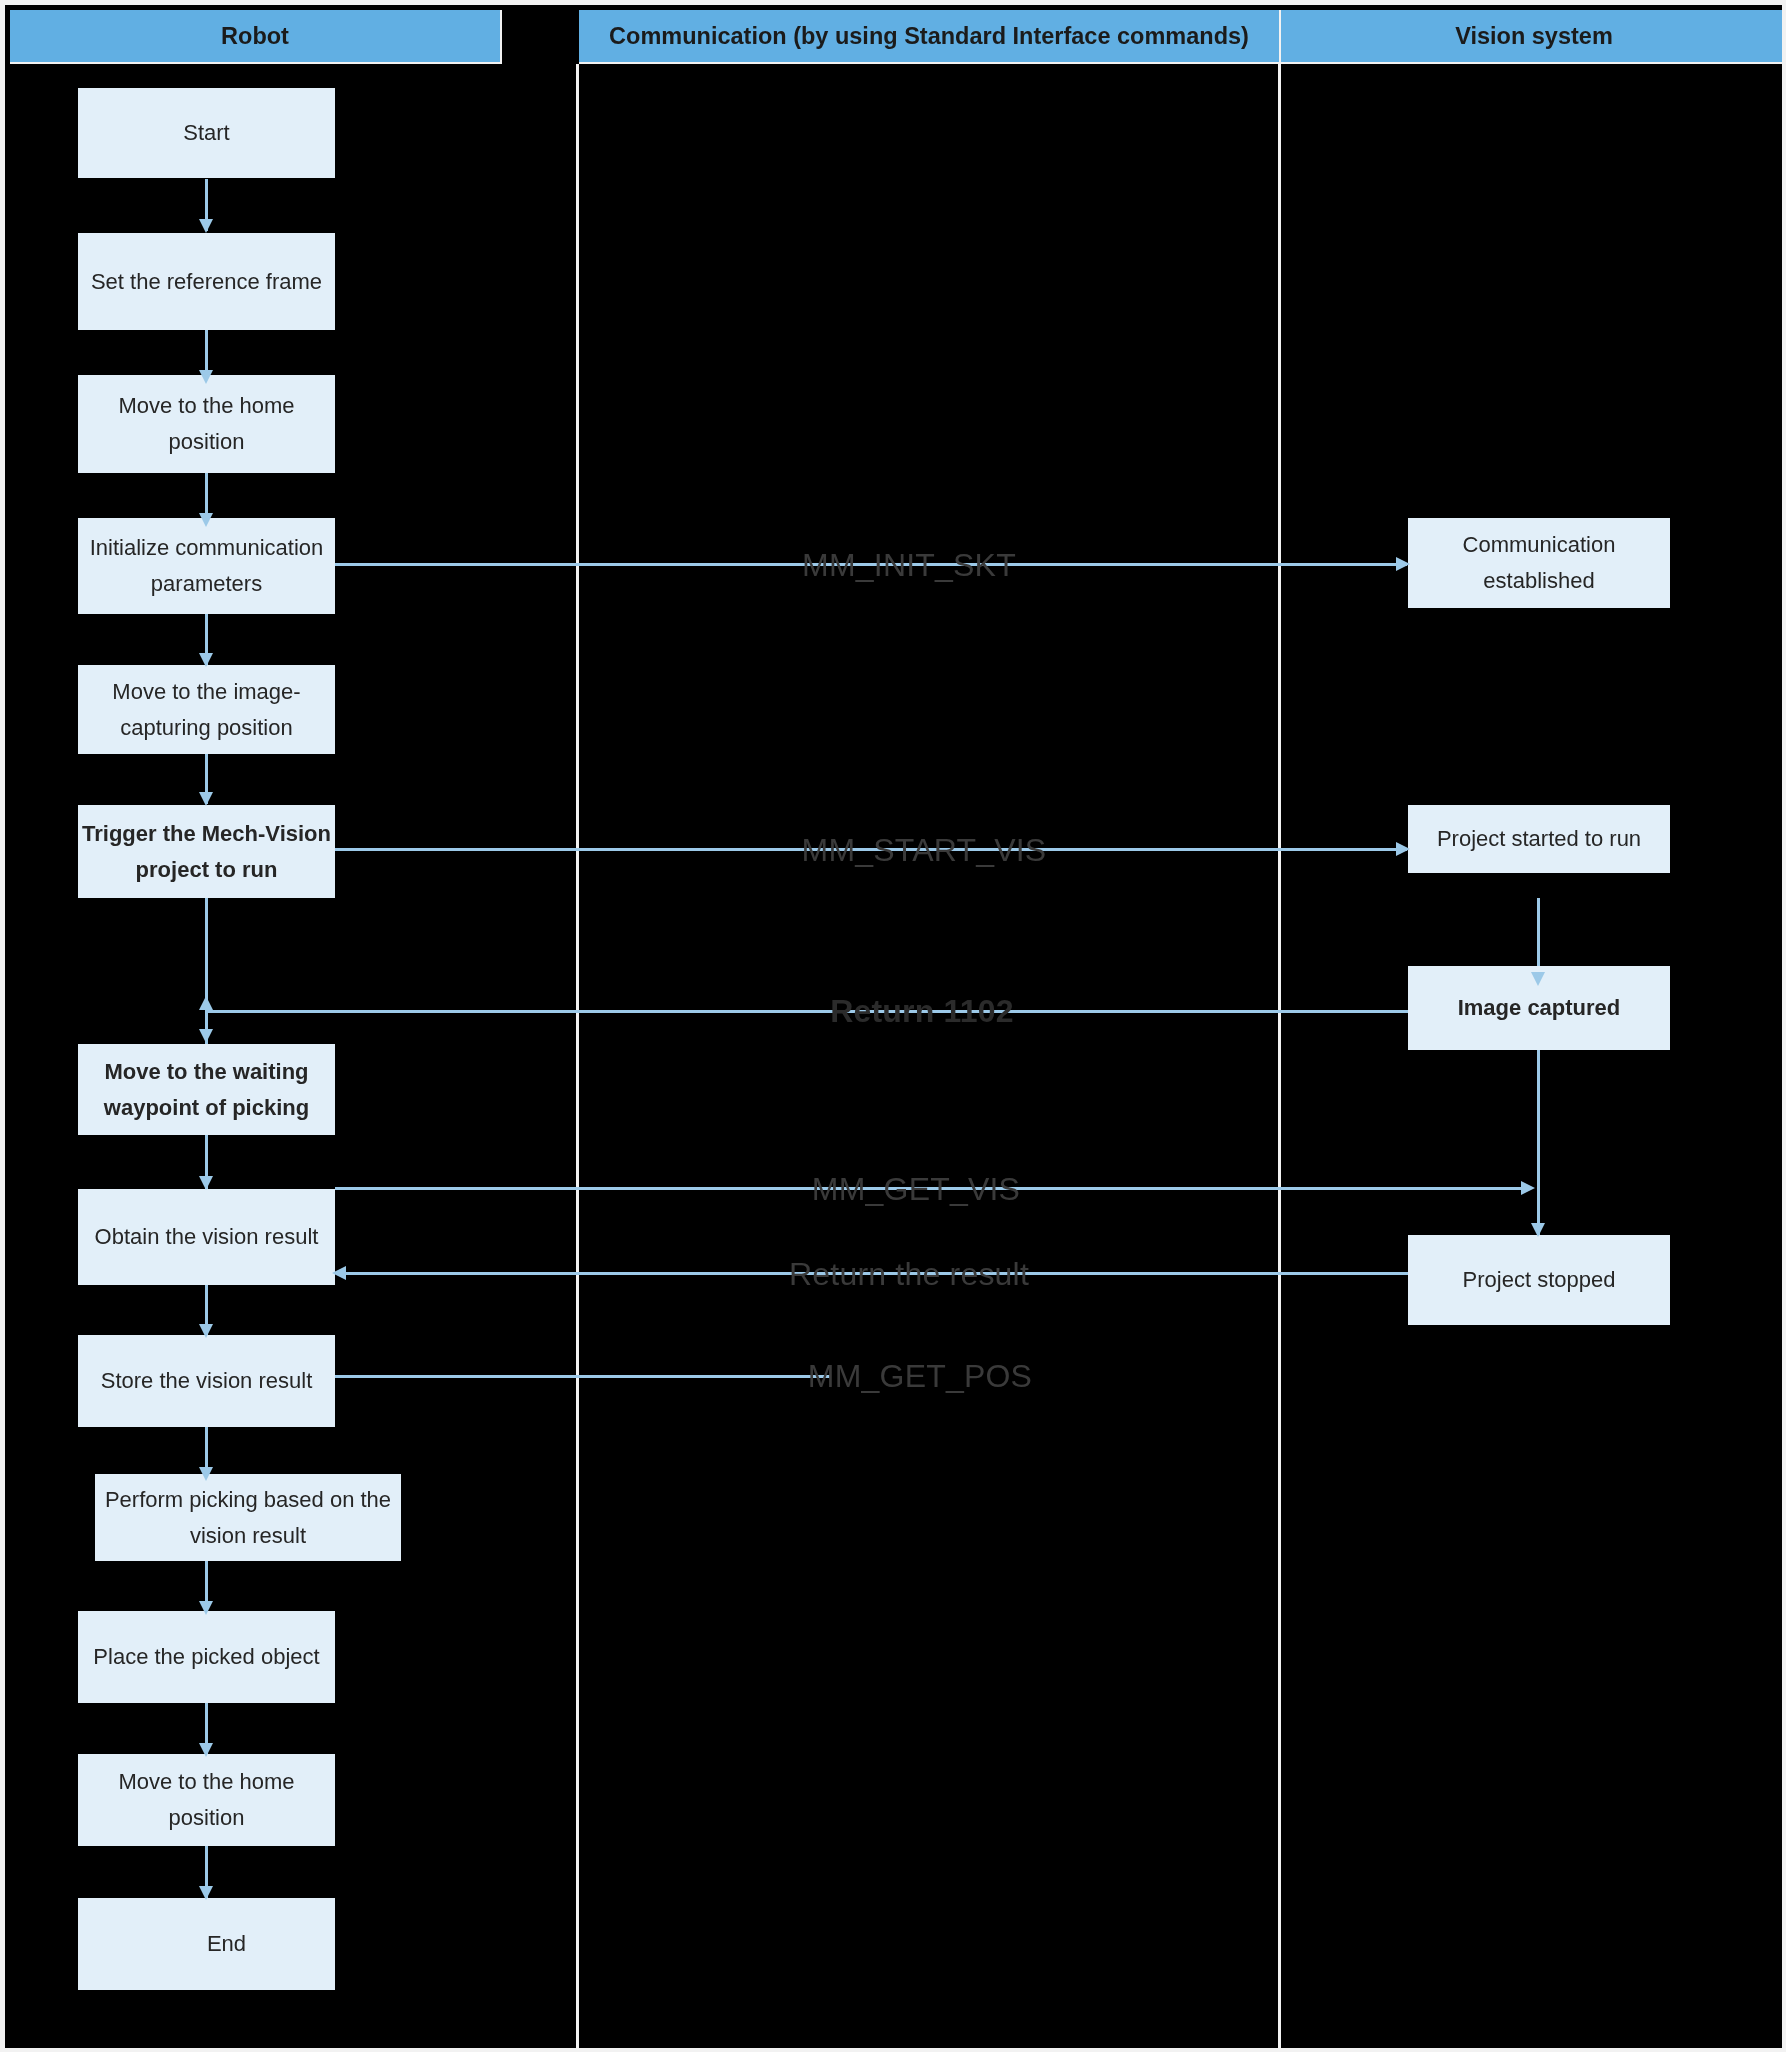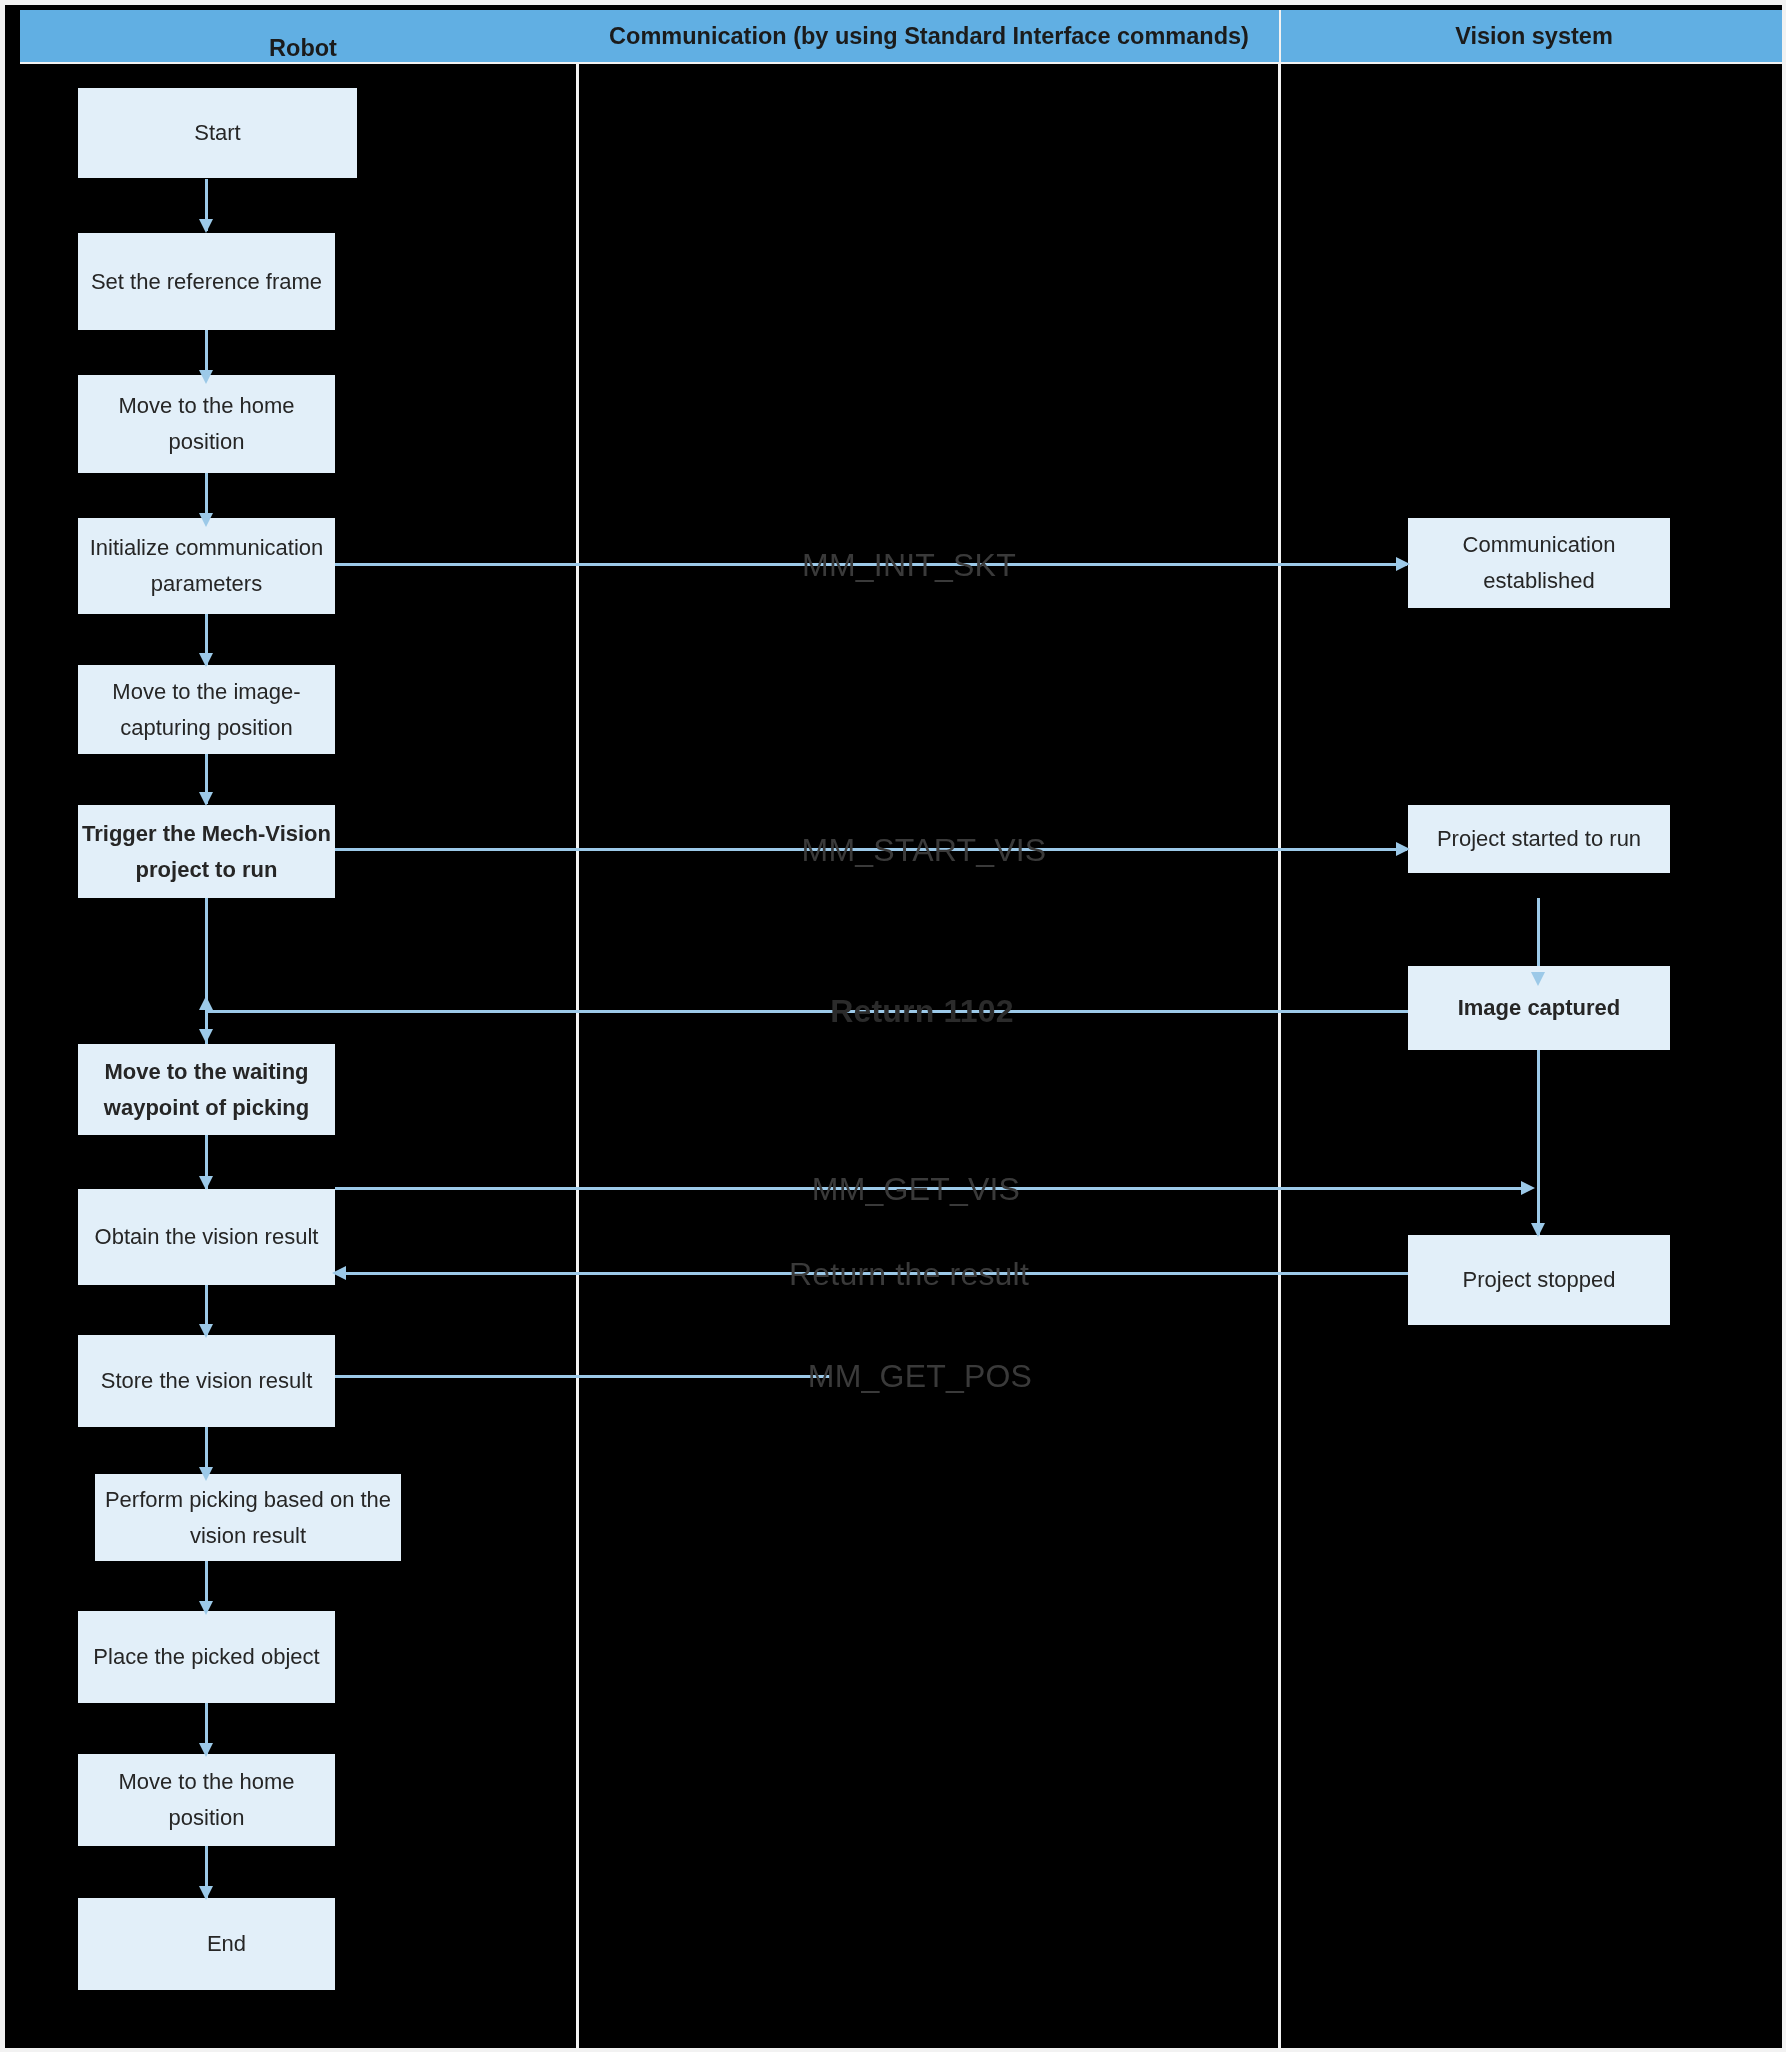--- a/index.html
+++ b/index.html
@@ -115,21 +115,21 @@
     z-index:5;
     letter-spacing:0.2px;
   }
   .msg.bold{font-weight:bold;color:#2b2b2b;}
 </style>
 </head>
 <body>
 
 <div id="page">
 
-  <div class="lane-header" style="left:15px;width:568px;align-items:flex-end;">
+  <div class="lane-header" style="left:5px;width:492px;">
     <span>Robot</span>
   </div>
   <div class="lane-header" style="left:574px;width:702px;">
     <span>Communication (by using Standard Interface commands)</span>
   </div>
   <div class="lane-header last" style="left:1276px;width:506px;">
     <span>Vision system</span>
   </div>
 
   <div class="lane-divider" style="left:571px;top:59px;height:1988px;"></div>
@@ -164,21 +164,21 @@
 
   <div class="vline" style="left:200px;top:1556px;height:52px;"></div>
   <div class="arrow-down" style="left:194px;top:1596px;"></div>
 
   <div class="vline" style="left:200px;top:1698px;height:52px;"></div>
   <div class="arrow-down" style="left:194px;top:1738px;"></div>
 
   <div class="vline" style="left:200px;top:1841px;height:52px;"></div>
   <div class="arrow-down" style="left:194px;top:1881px;"></div>
 
-  <div class="node" style="left:73px;top:83px;width:279px;height:90px;">
+  <div class="node" style="left:73px;top:83px;width:257px;height:90px;">
     <span class="txt">Start</span>
   </div>
 
   <div class="node" style="left:73px;top:228px;width:257px;height:97px;">
     <span class="txt">Set the reference frame</span>
   </div>
 
   <div class="node" style="left:73px;top:370px;width:257px;height:98px;">
     <span class="txt">Move to the home position</span>
   </div>

